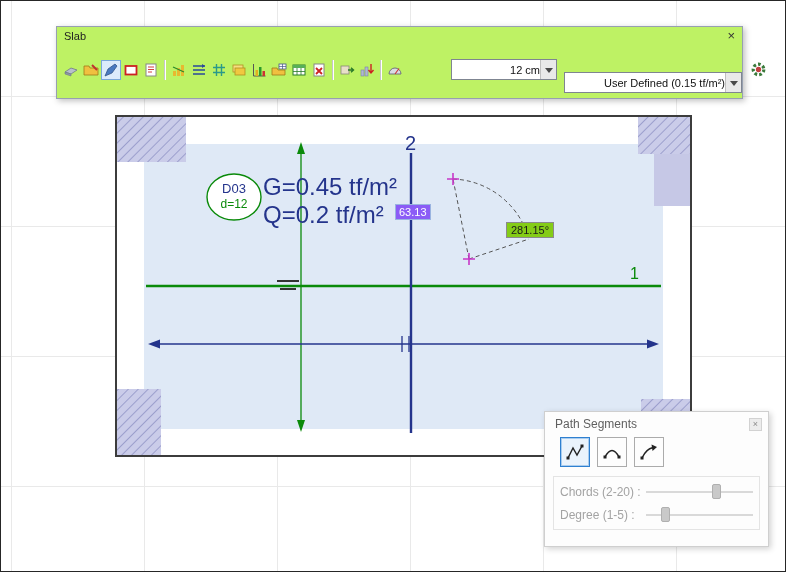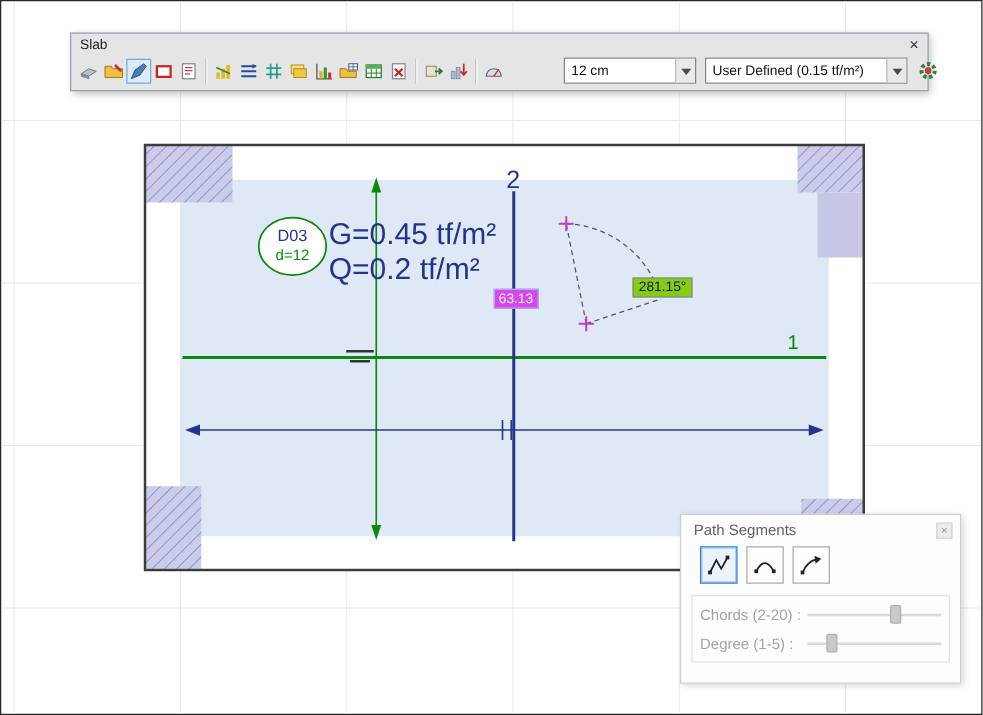--- a/index.html
+++ b/index.html
@@ -16,60 +16,60 @@
       linear-gradient(to right, #e9e9e9 1px, transparent 1px),
       linear-gradient(to bottom, #e9e9e9 1px, transparent 1px);
     background-size:133px 130px;
     background-position:10px 95px;
   }
   svg.drawing { position:absolute; left:0; top:0; z-index:2; }
   svg.drawing text { font-family:"Liberation Sans", sans-serif; }
 
   
   .edit-box {
-    position:absolute; left:394px; top:230px; z-index:5;
-    background:#d946ef; color:#fff; border:1px solid #9ab4e0;
+    position:absolute; left:394px; top:203px; z-index:5;
+    background:#8b5cf6; color:#fff; border:1px solid #9ab4e0;
     font-size:11px; padding:1px 3px; line-height:12px;
   }
   .angle-box {
     position:absolute; left:505px; top:221px; z-index:5;
     background:#84cc16; color:#1a1a1a; border:1px solid #8a8a8a;
     font-size:11px; padding:1px 4px; line-height:12px;
   }
 
   
   .slab-window {
     position:absolute; left:55px; top:25px; width:687px; z-index:10;
-    background:#e5e5e5; border:1px solid #97a0b0;
+    background:#bef264; border:1px solid #97a0b0;
     box-shadow:2px 2px 6px rgba(0,0,0,0.25);
   }
   .slab-titlebar {
     height:17px; display:flex; align-items:center; justify-content:space-between;
     padding:0 7px; font-size:11px; color:#222;
   }
   .slab-close { font-size:13px; line-height:1; color:#333; }
   .slab-toolbar { display:flex; align-items:center; padding:2px 4px 5px 4px; }
   .tbtn {
     width:20px; height:20px; flex:none; display:flex; align-items:center; justify-content:center;
     border:1px solid transparent;
   }
   .tbtn.active { border:1px solid #7aa7d8; background:#dcebfb; }
   .tsep { width:2px; height:20px; flex:none; border-left:1px solid #c6c6c6; border-right:1px solid #ffffff; margin:0 3px; }
   .combo {
     height:21px; background:#fff; border:1px solid #7f8591; display:flex; align-items:center;
     font-size:11px; color:#111; flex:none;
   }
-  .combo-text { flex:1; padding-left:5px; white-space:nowrap; overflow:hidden; }
+  .combo-text { flex:1; padding-left:5px; white-space:nowrap; overflow:hidden;text-align:right; }
   .combo-arrow {
     width:16px; height:100%; flex:none; background:#e9e9e9; border-left:1px solid #bfbfbf;
     display:flex; align-items:center; justify-content:center;
   }
   .combo-arrow::after { content:""; border:4px solid transparent; border-top:5px solid #4a4a4a; margin-top:5px; }
   .combo-thickness { width:106px; margin-left:46px; }
-  .combo-load { width:162px; margin-left:7px; }
+  .combo-load { width:178px; margin-left:7px;margin-top:26px; }
   .gear-btn { width:20px; height:20px; margin-left:6px; display:flex; align-items:center; justify-content:center; flex:none; }
 
   
   .path-panel {
     position:absolute; left:543px; top:410px; width:225px; height:136px; z-index:10;
     background:#fdfdfd; border:1px solid #cfcfcf; box-shadow:2px 2px 6px rgba(0,0,0,0.18);
   }
   .pp-header { display:flex; align-items:center; justify-content:space-between; padding:5px 6px 2px 10px; }
   .pp-title { font-size:12px; color:#5f5f5f; }
   .pp-close {

